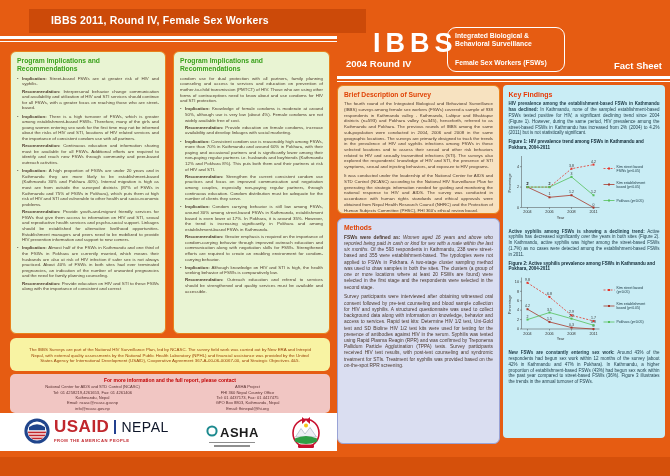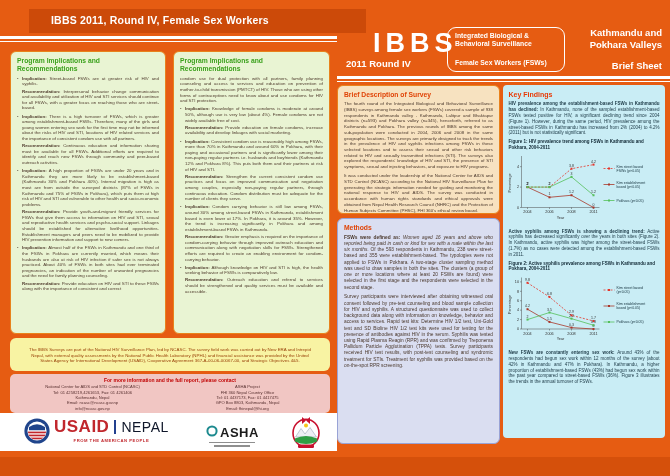--- a/index.html
+++ b/index.html
@@ -58,21 +58,21 @@
   .ktitle{color:#E83A06;font-size:14px;font-weight:bold;margin-bottom:6px;}
   .kp{font-size:9px;line-height:1.3;color:#23404d;text-align:justify;margin-bottom:6px;}
   .kcap{font-size:9px;font-weight:bold;color:#0f2733;margin-bottom:2px;line-height:1.25;}
   svg.chart{display:block;margin:0 0 4px -4px;}
 
   
   #whitestrip{position:absolute;left:0;top:413px;width:337px;height:38px;background:#fff;}
   #botbar{position:absolute;left:0;top:457px;width:670px;height:19px;background:#D5500B;}
 
   .usaid{position:absolute;left:24px;top:418px;display:flex;align-items:flex-start;}
-  .utxtwrap{margin-left:4px;text-align:center;}
+  .utxtwrap{margin-left:4px;}
   .uline{display:flex;align-items:center;height:18px;}
   .ured{color:#C1272D;font-weight:bold;font-size:17px;letter-spacing:.5px;}
   .udiv{display:inline-block;width:2px;height:14px;background:#23408F;margin:0 5px;}
   .ublue{color:#0f172a;font-weight:normal;font-size:14px;letter-spacing:.5px;}
   .utag{font-size:4.2px;color:#C1272D;letter-spacing:.5px;margin-top:2px;font-weight:bold;}
 
   .asha{position:absolute;left:206px;top:425px;text-align:center;}
   .asha-row{display:flex;align-items:flex-start;}
   .asha-txt{font-size:13px;font-weight:bold;color:#1b1b1b;letter-spacing:.5px;margin-left:2px;}
   .asha-bar1,.asha-bar2{height:1.4px;background:#8f8f8f;margin:2px auto 0;}
@@ -88,27 +88,26 @@
 
   <div class="band">
     <div class="band-title">IBBS 2011, Round IV, Female Sex Workers</div>
   </div>
   <div class="rule rule-l1"></div>
   <div class="rule rule-l2"></div>
   <div class="rule rule-r1"></div>
   <div class="rule rule-r2"></div>
 
   <div class="ibbs">IBBS</div>
-  <div class="ibbs-sub">2011 Round IV</div>
+  <div class="ibbs-sub">2004 Round IV</div>
   <div class="brand-box">
     <div>Integrated Biological &amp; Behavioral Surveillance</div>
     <div>Female Sex Workers (FSWs)</div>
   </div>
-  <div class="head-right">Kathmandu and Pokhara Valleys</div>
-  <div class="fact-sheet">Brief Sheet</div>
+  <div class="fact-sheet">Fact Sheet</div>
 
   <div class="gbox" id="gbox1">
     <div class="shrink">
       <div class="gtitle">Program Implications and Recommendations</div>
       <div id="col1-items">
           <div class="bullet">
             <span class="dot">•</span>
             <div class="btxt"><b>Implication: </b>Street-based FSWs are at greater risk of HIV and syphilis.</div>
           </div>
           <div class="rec"><b>Recommendation: </b>Interpersonal behavior change communication and availability and utilization of HIV and STI services should continue for all FSWs, with a greater focus on reaching those who are street-based.</div>

